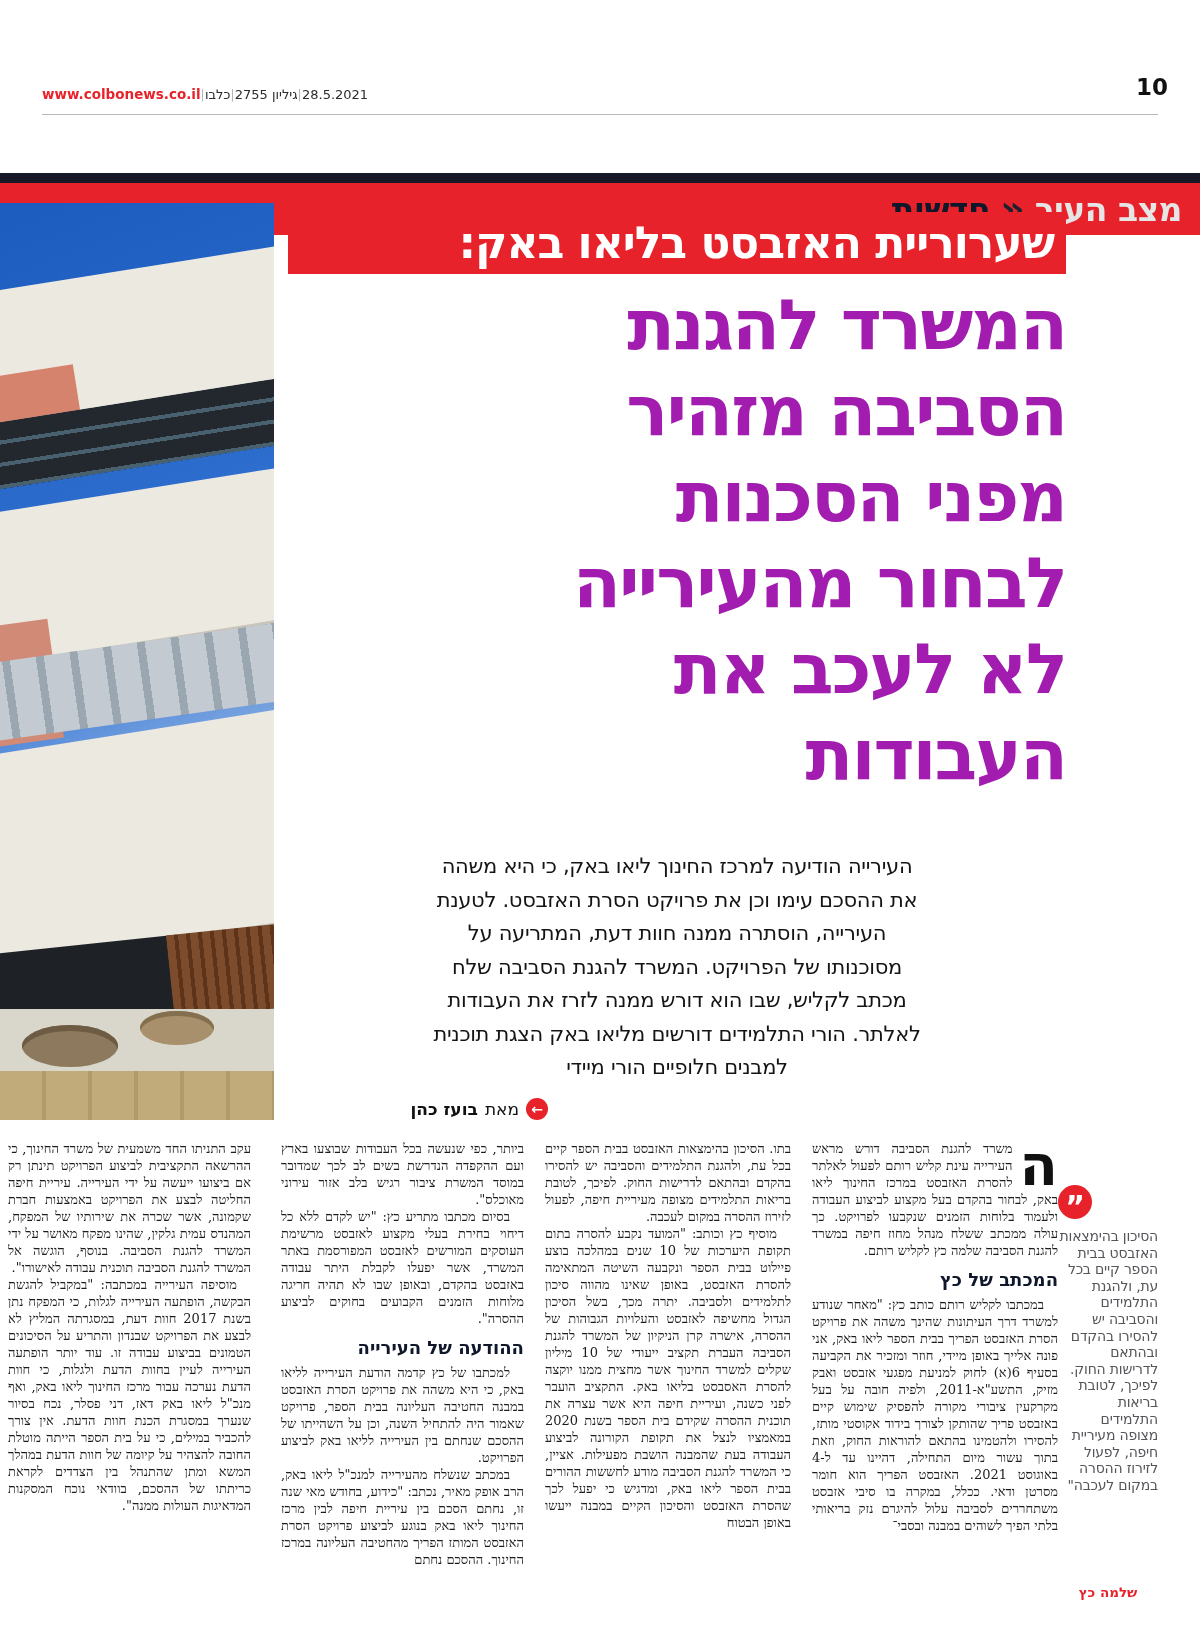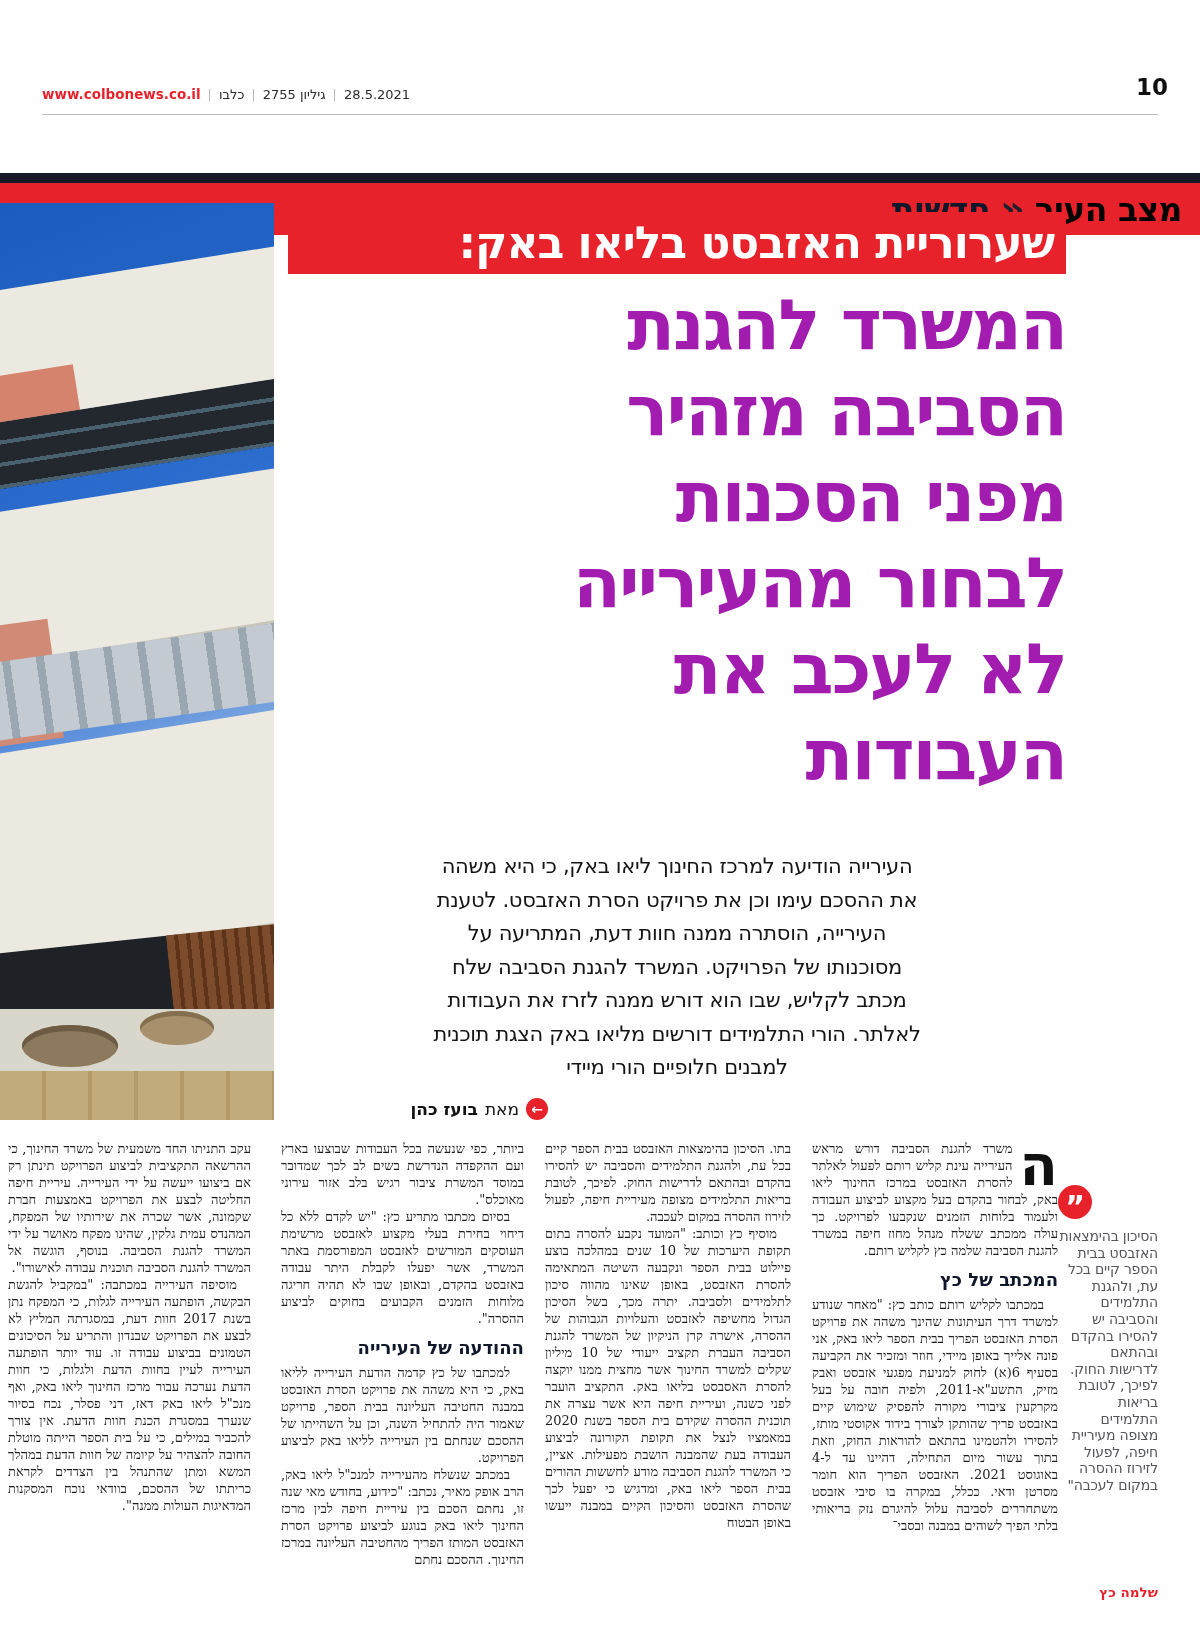--- a/index.html
+++ b/index.html
@@ -1,31 +1,31 @@
 <!DOCTYPE html>
 <html lang="he" dir="rtl"><head>
 <meta charset="utf-8">
 <style>
   html,body{margin:0;padding:0;background:#ffffff;}
   .page{position:relative;width:1200px;height:1645px;background:#fff;overflow:hidden;
         font-family:"DejaVu Sans","Liberation Sans",sans-serif;direction:rtl;}
   
   .meta{position:absolute;top:84px;left:42px;width:1116px;height:20px;direction:ltr;
-        display:flex;align-items:center;gap:7px;font-size:13px;color:#2b2b2b;}
+        display:flex;align-items:center;font-size:13px;color:#2b2b2b;}
   .meta .url{color:#e8222a;font-weight:bold;font-size:13.5px;}
   .meta .sep{color:#8a8a8a;font-weight:300;}
   .pagenum{position:absolute;top:74px;left:1128px;width:40px;text-align:right;
            font-size:23px;font-weight:bold;color:#111;direction:ltr;}
   .meta-rule{position:absolute;top:114px;left:42px;width:1116px;height:1px;background:#b9b9b9;}
   
   .banner{position:absolute;top:173px;left:0;width:1200px;}
   .banner .black{height:10px;background:#171a26;}
   .banner .red{height:52px;background:#e8222a;display:flex;align-items:center;
                justify-content:flex-start;padding:0 18px;gap:10px;}
-  .banner .sect{color:#000000;font-weight:bold;font-size:33px;letter-spacing:-0.5px;}
+  .banner .sect{color:#e5e5e5;font-weight:bold;font-size:33px;letter-spacing:-0.5px;}
   .banner .chev{color:#1c2130;font-weight:bold;font-size:38px;line-height:48px;}
   .banner .cat{color:#0f172a;font-weight:bold;font-size:33px;letter-spacing:-0.5px;}
   
   .photo{position:absolute;left:0;top:203px;width:274px;height:917px;overflow:hidden;
          background:linear-gradient(160deg,#1c5cbe 0%,#2b6ccd 34%,#4d86d8 52%,#7aa4e0 60%);}
   .photo .band{position:absolute;left:-30px;width:360px;transform:rotate(-9deg);background:#ece9e1;}
   .b1{top:64px;height:140px;box-shadow:0 3px 0 #c9c5ba;}
   .w1{position:absolute;left:-20px;top:196px;width:340px;height:66px;transform:rotate(-9deg);
       background:repeating-linear-gradient(180deg,#23282e 0 18px,#49606e 18px 22px);}
   .salmon1{position:absolute;left:-14px;top:168px;width:96px;height:110px;transform:rotate(-9deg);background:#d5836d;}
@@ -68,21 +68,21 @@
   .dropcap{float:right;font-family:"DejaVu Sans","Liberation Sans",sans-serif;
            font-weight:900;font-size:56px;line-height:48px;color:#111;margin:2px 0 0 7px;}
   .subhead{font-family:"DejaVu Sans","Liberation Sans",sans-serif;font-weight:bold;
            color:#0f172a;font-size:18px;line-height:22px;margin:10px 0 5px;text-align:right;}
   
   .quote-circ{position:absolute;left:1058px;top:1185px;width:34px;height:34px;border-radius:50%;
               background:#e8222a;color:#fff;display:flex;align-items:center;justify-content:center;
               font-size:30px;font-weight:bold;line-height:0;padding-top:10px;box-sizing:border-box;}
   .quote-text{position:absolute;left:1058px;top:1228px;width:100px;height:360px;overflow:hidden;
               color:#55565a;font-size:14px;line-height:16.6px;text-align:right;letter-spacing:-0.2px;}
-  .quote-attr{position:absolute;left:1058px;top:1584px;width:100px;text-align:right;
+  .quote-attr{position:absolute;left:1058px;top:1584px;width:100px;text-align:center;
               color:#e8222a;font-weight:bold;font-size:13.5px;}
 </style>
 </head>
 <body>
 
 <div class="page">
 
   <div class="meta">
     <span class="url">www.colbonews.co.il</span>
     <span class="sep">|</span>

